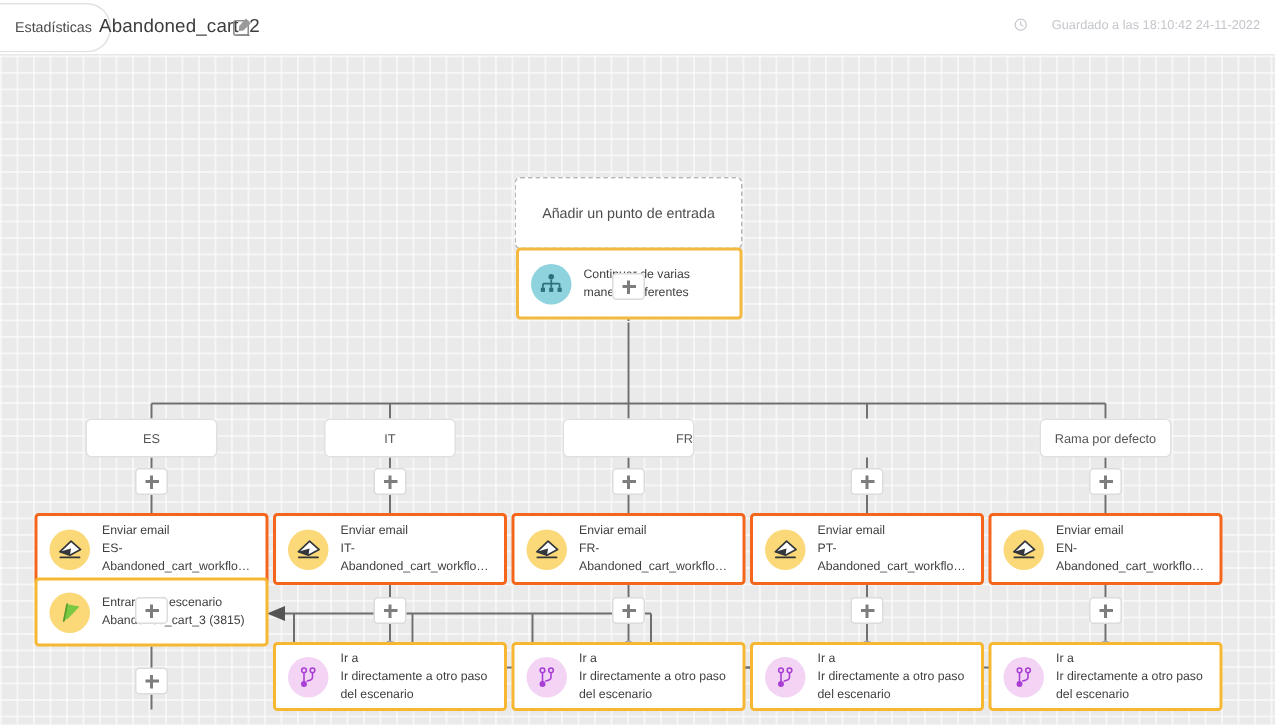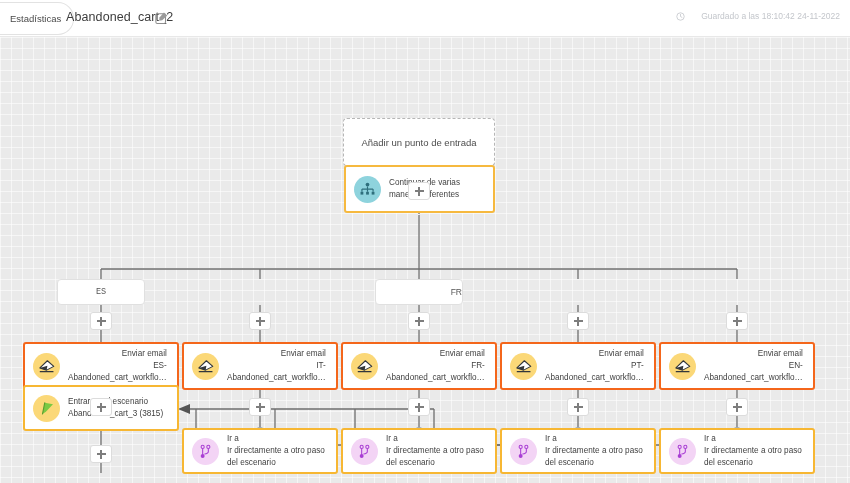--- a/index.html
+++ b/index.html
@@ -68,21 +68,21 @@
   
   .card {
     border-radius: 3px;
     display: flex; align-items: center;
     padding: 0 8px; gap: 8px; cursor: pointer;
   }
   .card .txt { display: flex; flex-direction: column; gap: 1.5px; overflow: hidden; }
   .card .txt span { font-size: 8.2px; color: #3f3f3f; line-height: 10.5px; white-space: nowrap; }
 
   .b-branch { border: 2px solid #f6b93f; }
-  .b-email  { border: 2px solid #f4661b; text-align: right; }
+  .b-email  { border: 2px solid #f4661b; }
   .b-goto   { border: 2px solid #f7b733; }
   .b-enter  { border: 2px solid #f7b733; }
 
   .ico { width: 27px; height: 27px; border-radius: 50%; flex: 0 0 27px;
          display: flex; align-items: center; justify-content: center; }
   .ico.teal   { background: #8ed3dd; }
   .ico.amber  { background: #fbd878; }
   .ico.pink   { background: #f3d4f5; }
   .ico svg { display: block; }
 
@@ -203,25 +203,31 @@
         <rect x="9.2" y="14" width="3.6" height="3.6" fill="#2e6f7c"></rect>
         <rect x="16.4" y="14" width="3.6" height="3.6" fill="#2e6f7c"></rect>
       </svg>
     </div>
     <div class="txt">
       <span>Continuar de varias</span>
       <span>maneras diferentes</span>
     </div>
   </div>
 
-  <div class="pill node" style="left:57px;  top:242px; width:88px;  height:26px;font-family:Liberation Mono, monospace;">
+  <div class="pill node" style="left:57px;  top:242px; width:88px;  height:26px;">
     <span>ES</span>
+  </div>
+  <div class="pill node" style="left:216px; top:242px; width:88px;  height:26px;">
+    <span>IT</span>
   </div>
   <div class="pill node" style="left:375px; top:242px; width:88px;  height:26px;justify-content:flex-end;">
     <span>FR</span>
+  </div>
+  <div class="pill node" style="left:693px; top:242px; width:88px;  height:26px;">
+    <span>Rama por defecto</span>
   </div>
 
   <div class="node card b-email" style="left:23px;  top:305px; width:156px; height:48px;">
     <div class="ico amber">
       <svg viewBox="0 0 24 24" width="18" height="18">
         <path d="M2.5 14.5 L12.5 5 L21 12.5 L11.5 17.5 Z" fill="#fff" stroke="#33373b" stroke-width="1.5" stroke-linejoin="round"></path>
         <path d="M2.5 14.5 L12.5 11.5 L11.5 17.5 Z" fill="#33373b"></path>
         <path d="M3 19.5 H20" stroke="#33373b" stroke-width="1.6" stroke-linecap="round"></path>
       </svg>
     </div>

